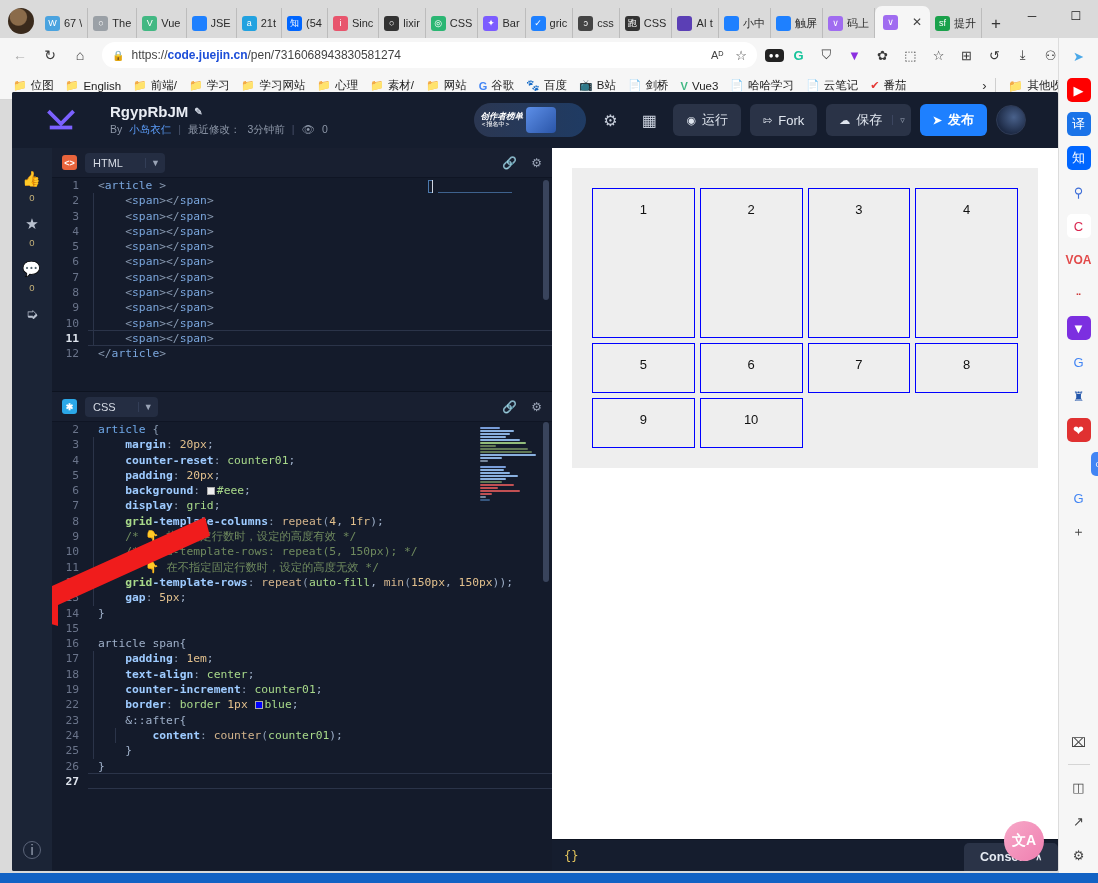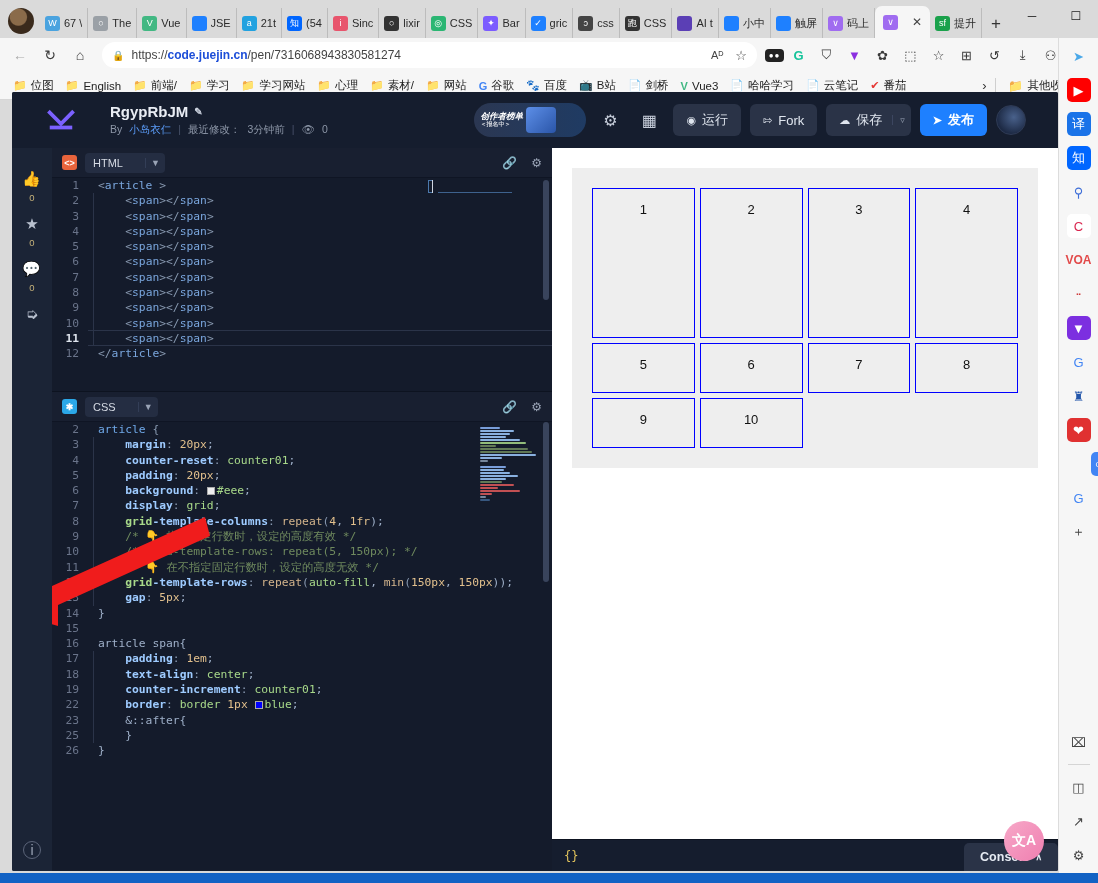--- a/index.html
+++ b/index.html
@@ -512,22 +512,24 @@
               <div class="ln"><span class="gut">12</span><span class="txt">    <span class="prop"><span class="val">grid</span>-template-rows</span><span class="punc">:</span> <span class="fn">repeat</span><span class="punc">(</span><span class="val">auto-fill</span>, <span class="fn">min</span><span class="punc">(</span><span class="num">150px</span>, <span class="num">150px</span>));<span class="indent" style="left: 5px;"></span></span></div>
               <div class="ln"><span class="gut">13</span><span class="txt">    <span class="prop">gap</span><span class="punc">:</span> <span class="num">5px</span>;<span class="indent" style="left: 5px;"></span></span></div>
               <div class="ln"><span class="gut">14</span><span class="txt">}</span></div>
               <div class="ln"><span class="gut">15</span><span class="txt">&nbsp;</span></div>
               <div class="ln"><span class="gut">16</span><span class="txt">article span{</span></div>
               <div class="ln"><span class="gut">17</span><span class="txt">    <span class="prop">padding</span><span class="punc">:</span> <span class="num">1em</span>;<span class="indent" style="left: 5px;"></span></span></div>
               <div class="ln"><span class="gut">18</span><span class="txt">    <span class="prop">text-align</span><span class="punc">:</span> <span class="val">center</span>;<span class="indent" style="left: 5px;"></span></span></div>
               <div class="ln"><span class="gut">19</span><span class="txt">    <span class="prop">counter-increment</span><span class="punc">:</span> <span class="val">counter01</span>;<span class="indent" style="left: 5px;"></span></span></div>
               <div class="ln"><span class="gut">22</span><span class="txt">    <span class="prop">border</span><span class="punc">:</span> <span class="val">border</span> <span class="num">1px</span> <span class="swatch blue"></span><span class="val">blue</span>;<span class="indent" style="left: 5px;"></span></span></div>
               <div class="ln"><span class="gut">23</span><span class="txt">    &amp;::after{<span class="indent" style="left: 5px;"></span></span></div>
+              <div class="ln"><span class="gut">24</span><span class="txt">        <span class="prop">content</span><span class="punc">:</span> <span class="fn">counter</span><span class="punc">(</span><span class="val">counter01</span>);<span class="indent" style="left: 5px;"></span><span class="indent" style="left: 27px;"></span></span></div>
               <div class="ln"><span class="gut">25</span><span class="txt">    }<span class="indent" style="left: 5px;"></span></span></div>
               <div class="ln"><span class="gut">26</span><span class="txt">}</span></div>
+              <div class="ln cur"><span class="gut">27</span><span class="txt">&nbsp;</span></div>
             <div class="minimap" id="minimap">
                 <div class="mm-line" style="width: 20px; background: rgb(138, 180, 248);"></div>
                 <div class="mm-line" style="width: 34px; background: rgb(158, 203, 255);"></div>
                 <div class="mm-line" style="width: 30px; background: rgb(158, 203, 255);"></div>
                 <div class="mm-line" style="width: 26px; background: rgb(158, 203, 255);"></div>
                 <div class="mm-line" style="width: 40px; background: rgb(158, 203, 255);"></div>
                 <div class="mm-line" style="width: 46px; background: rgb(168, 217, 138);"></div>
                 <div class="mm-line" style="width: 16px; background: rgb(111, 138, 94);"></div>
                 <div class="mm-line" style="width: 48px; background: rgb(111, 138, 94);"></div>
                 <div class="mm-line" style="width: 52px; background: rgb(111, 138, 94);"></div>

